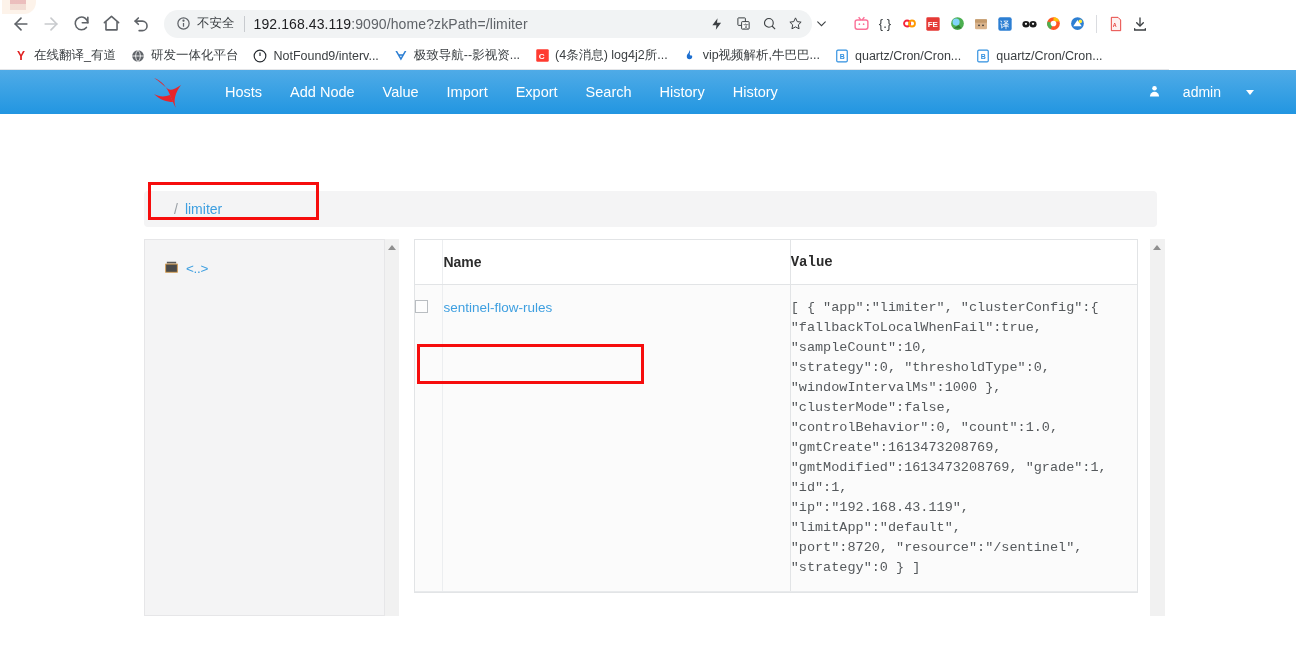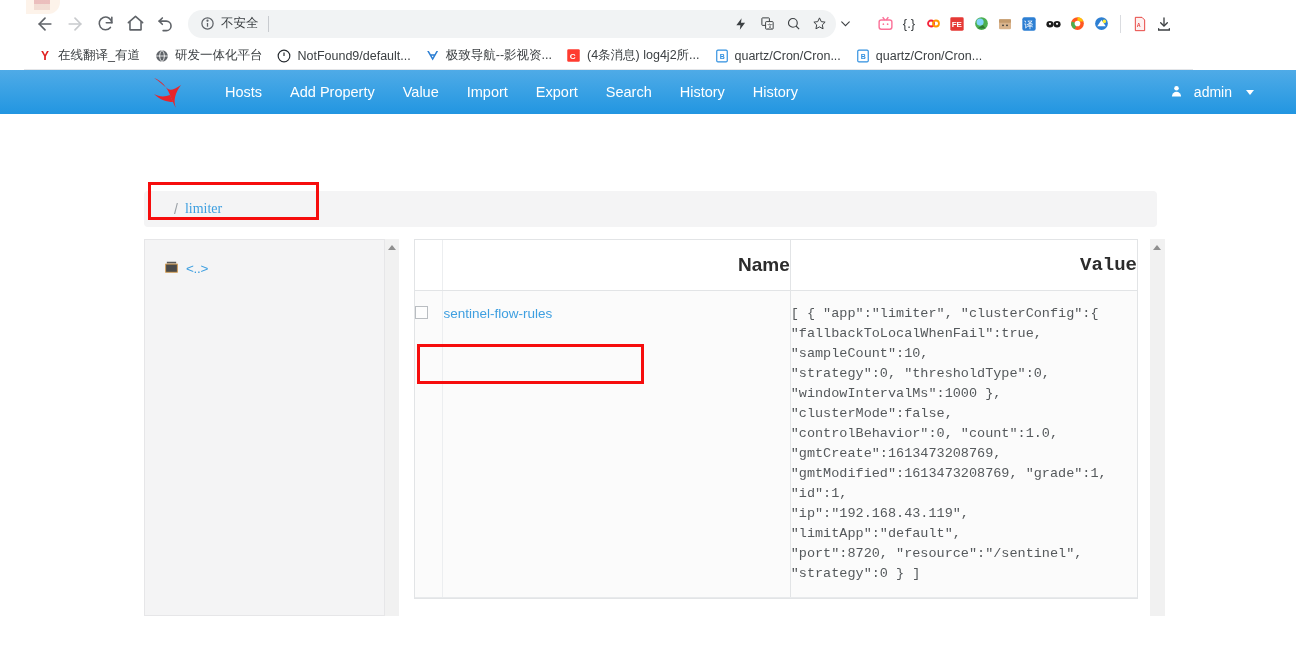--- a/index.html
+++ b/index.html
@@ -8,21 +8,20 @@
     width: 1296px; height: 651px;
     overflow: hidden;
     background: #ffffff;
     font-family: "Liberation Sans", sans-serif;
   }
 
   
   .browser-chrome {
     width: 1169px;
     background: #ffffff;
-    margin-left: 24px;
   }
   .tabstrip {
     height: 6px;
     background: #ffffff;
     position: relative;
   }
   .tab-stub {
     position: absolute;
     left: 2px; top: -16px;
     width: 34px; height: 30px;
@@ -151,21 +150,21 @@
     color: #ffffff;
     font-size: 14.5px;
     padding: 0 14px;
     line-height: 44px;
     white-space: nowrap;
   }
   .nav-right {
     margin-left: auto;
     display: flex; align-items: center;
     color: #fff; font-size: 14px;
-    gap: 11px;
+    gap: 22px;
     padding-right: 18px;
   }
   .caret-down {
     width: 0; height: 0;
     border-left: 4px solid transparent;
     border-right: 4px solid transparent;
     border-top: 5px solid #fff;
     margin-left: 3px;
   }
 
@@ -175,21 +174,21 @@
     position: absolute;
     left: 144px; top: 77px;
     width: 1013px; height: 36px;
     background: #f4f4f5;
     border-radius: 4px;
     display: flex; align-items: center;
     padding-left: 30px;
     font-size: 14px;
   }
   .bc-sep { color: #9aa0a6; margin-right: 7px; }
-  .bc-link { color: #3e9fe0; font-family: Liberation Serif, serif; }
+  .bc-link { color: #3e9fe0; }
 
   .hl-box {
     position: absolute;
     border: 3px solid #f60d0d;
     pointer-events: none;
   }
   #hl-breadcrumb { left: 148px; top: 68px; width: 171px; height: 38px; }
   #hl-name-cell { left: 417px; top: 230px; width: 227px; height: 40px; }
 
   .tree-panel {
@@ -227,24 +226,24 @@
 
   .table-wrap {
     position: absolute;
     left: 414px; top: 125px;
     width: 724px;
     border: 1px solid #e2e4e6;
     background: #fff;
   }
   table.data { width: 100%; border-collapse: collapse; font-size: 13.5px; }
   table.data th {
-    text-align: right;
+    text-align: left;
     font-weight: bold;
     color: #2c2c2c;
-    font-size: 19px;
+    font-size: 14px;
     padding: 14px 0 14px 0;
     border-bottom: 1px solid #e2e4e6;
     background: #fff;
   }
   table.data td {
     border-bottom: 1px solid #e8eaec;
     vertical-align: top;
     padding: 13px 0;
     color: #55595c;
     line-height: 20px;
@@ -313,20 +312,21 @@
     <div class="omnibox">
       <span class="info-icon">
         <svg width="15" height="15" viewBox="0 0 24 24" fill="none" stroke="currentColor" stroke-width="2">
             <circle cx="12" cy="12" r="9"></circle>
             <line x1="12" y1="11" x2="12" y2="17"></line>
             <circle cx="12" cy="7.5" r="0.8" fill="currentColor"></circle>
           </svg>
       </span>
       <span class="notsecure">不安全</span>
       <span class="vdiv"></span>
+      <span class="url"><span>192.168.43.119</span><span class="dim">:9090</span><span class="dim">/home?zkPath=/limiter</span></span>
     </div>
 
     <div class="omni-actions">
       <div class="ic">
         <svg width="14" height="14" viewBox="0 0 24 24" fill="currentColor">
             <polygon points="13 2 4 14 11 14 10 22 19 10 12 10"></polygon>
           </svg>
       </div>
       <div class="ic">
         <svg width="15" height="15" viewBox="0 0 24 24" fill="none" stroke="currentColor" stroke-width="1.6">
@@ -451,34 +451,42 @@
         </span>
         <span>研发一体化平台</span>
       </div>
     <div class="bm">
         <span class="bm-ico">
           <svg width="14" height="14" viewBox="0 0 24 24">
             <circle cx="12" cy="12" r="10" fill="none" stroke="#24292e" stroke-width="2"></circle>
             <path d="M12 6v6" stroke="#24292e" stroke-width="2"></path>
           </svg>
         </span>
-        <span>NotFound9/default...</span>
+        <span>NotFound9/interv...</span>
       </div>
     <div class="bm">
         <span class="bm-ico" style="color:#2d7fd3;">ᗄ</span>
         <span>极致导航--影视资...</span>
       </div>
     <div class="bm">
         <span class="bm-ico">
           <svg width="15" height="15" viewBox="0 0 24 24">
             <rect x="2" y="2" width="20" height="20" rx="2" fill="#ff3b30"></rect>
             <text x="6" y="18" font-size="13" fill="#fff" font-weight="bold">C</text>
           </svg>
         </span>
         <span>(4条消息) log4j2所...</span>
+      </div>
+    <div class="bm">
+        <span class="bm-ico">
+          <svg width="13" height="13" viewBox="0 0 24 24">
+            <path d="M12 2c3 5-1 6 1 9 1.5 2.2 4-1 4 3a5 5 0 1 1-10 0c0-5 5-6 5-12z" fill="#1d6fd0"></path>
+          </svg>
+        </span>
+        <span>vip视频解析,牛巴巴...</span>
       </div>
     <div class="bm">
         <span class="bm-ico">
           <svg width="14" height="14" viewBox="0 0 24 24">
             <rect x="3" y="2" width="18" height="20" rx="2" fill="none" stroke="#2f8fe0" stroke-width="2"></rect>
             <text x="8" y="17" font-size="12" fill="#2f8fe0" font-weight="bold">B</text>
           </svg>
         </span>
         <span>quartz/Cron/Cron...</span>
       </div>
@@ -498,21 +506,21 @@
 
   <div class="navbar">
     <div class="brand">
       <svg width="44" height="34" viewBox="0 0 44 34">
         <path d="M3 3 C10 5, 16 12, 19 20 C21 25, 23 30, 25 33 C22 26, 24 18, 30 10 C24 14, 20 16, 17 14 C13 11, 8 6, 3 3 Z" fill="#e8252a"></path>
         <path d="M19 20 C14 22, 8 22, 3 19 C9 25, 16 27, 22 27 Z" fill="#e8252a"></path>
       </svg>
     </div>
     <div class="navlinks">
       <div class="navlink">Hosts</div>
-      <div class="navlink">Add Property</div>
+      <div class="navlink">Add Node</div>
       <div class="navlink">Value</div>
       <div class="navlink">Import</div>
       <div class="navlink">Export</div>
       <div class="navlink">Search</div>
       <div class="navlink">History</div>
       <div class="navlink">History</div>
     </div>
     <div class="nav-right">
       <span>
         <svg width="13" height="14" viewBox="0 0 24 24" fill="#ffffff">

